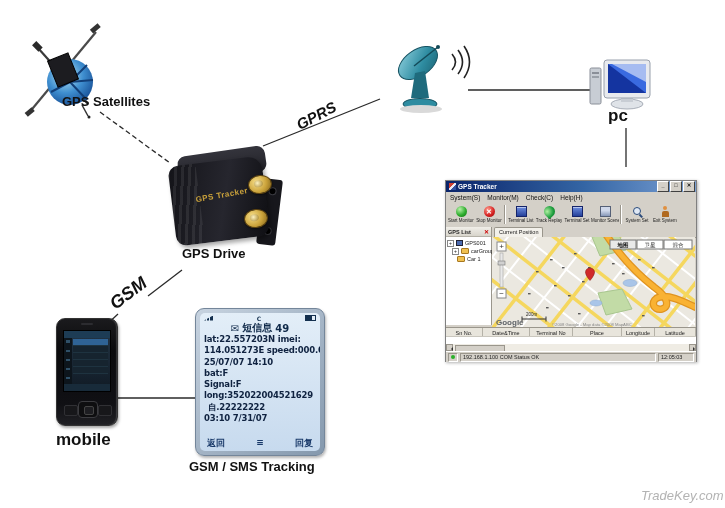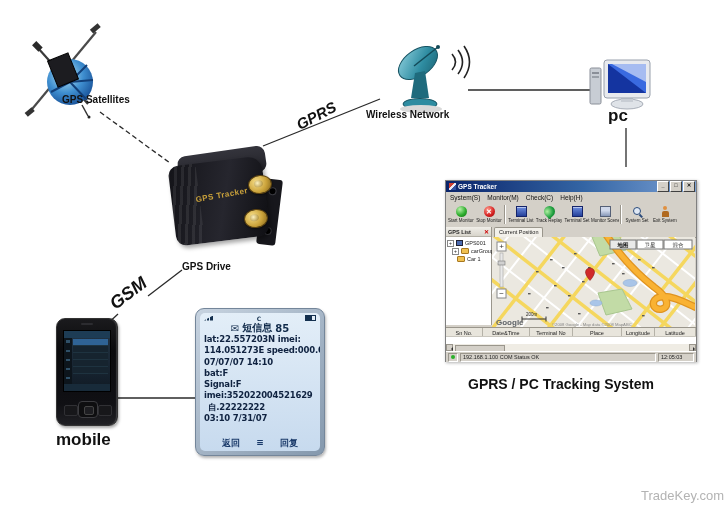--- a/index.html
+++ b/index.html
@@ -1,22 +1,22 @@
 <!DOCTYPE html>
 <html><head>
 <meta charset="utf-8">
 <style>
   html,body{margin:0;padding:0;background:#fff;}
   .canvas{position:relative;width:725px;height:508px;background:#fff;overflow:hidden;
           font-family:"Liberation Sans",sans-serif;}
   .abs{position:absolute;}
-  .lbl{position:absolute;font-weight:bold;color:#111;font-size:10px;white-space:nowrap;}
+  .lbl{position:absolute;font-weight:bold;color:#111;font-size:13px;white-space:nowrap;}
   .lbl.big{font-size:17px;}
   .linklbl{position:absolute;font-weight:bold;font-style:italic;color:#111;white-space:nowrap;}
-  .watermark{position:absolute;left:641px;top:488px;color:#b3b3b3;font-size:13px;}
+  .watermark{position:absolute;left:641px;top:488px;color:#b3b3b3;font-size:13px;font-style:italic;}
 
   
   .tracker{position:absolute;left:168px;top:143px;width:120px;height:120px;}
   .trk-top{position:absolute;left:10px;top:8px;width:88px;height:26px;background:linear-gradient(180deg,#34343c,#222228);border-radius:8px;transform:rotate(-8deg);}
   .trk-bracket{position:absolute;left:92px;top:36px;width:19px;height:66px;background:#17171c;border-radius:3px;transform:rotate(7deg);}
   .trk-hole{position:absolute;left:6px;width:6px;height:6px;border-radius:50%;background:#000;border:1px solid #3a3a40;}
   .trk-body{position:absolute;left:4px;top:18px;width:94px;height:80px;transform:rotate(-7deg);
             background:linear-gradient(105deg,#131318 0%,#26262e 55%,#0e0e12 100%);
             border-radius:10px 14px 12px 10px;box-shadow:2px 3px 4px rgba(0,0,0,.35);}
   .trk-ribs{position:absolute;left:0;top:0;bottom:0;width:30%;border-radius:10px 0 0 10px;
@@ -50,21 +50,21 @@
   
   .sms{position:absolute;left:195px;top:308px;width:128px;height:146px;border-radius:9px;
        background:linear-gradient(135deg,#c7d3e0,#8498ad);border:1px solid #74869a;box-shadow:1px 2px 3px rgba(0,0,0,.3);}
   .sms-inner{position:absolute;left:4px;top:4px;right:4px;bottom:4px;border-radius:5px;
        background:linear-gradient(180deg,#e3eef8,#c7daee);color:#0f2240;font-family:"DejaVu Sans",sans-serif;font-weight:bold;overflow:hidden;}
   .sms-status{display:flex;justify-content:space-between;align-items:center;padding:1px 4px 0 4px;font-size:6px;height:8px;color:#14304f;}
   .sms-bars{width:9px;height:5px;background:linear-gradient(90deg,#14304f 0 2px,transparent 2px 3px,#14304f 3px 5px,transparent 5px 6px,#14304f 6px 9px);clip-path:polygon(0 100%,100% 0,100% 100%);}
   .sms-batt{width:9px;height:4px;border:1px solid #14304f;background:linear-gradient(90deg,#14304f 70%,transparent 70%);}
   .sms-title{display:flex;justify-content:center;gap:3px;font-size:10px;height:12px;align-items:center;color:#102a4a;}
   .sms-line{font-size:8.5px;line-height:11.3px;padding-left:4px;letter-spacing:-.2px;white-space:nowrap;}
-  .sms-soft{position:absolute;left:0;right:0;bottom:1px;display:flex;justify-content:space-between;padding:0 22px;font-size:9px;color:#1a3a6a;}
+  .sms-soft{position:absolute;left:0;right:0;bottom:1px;display:flex;justify-content:space-between;padding:0 7px;font-size:9px;color:#1a3a6a;}
 
   
   .app{position:absolute;left:445px;top:180px;width:250px;height:180px;background:#d4d0c8;
        border:1px solid #808080;box-shadow:1px 1px 3px rgba(0,0,0,.3);font-family:"Liberation Sans",sans-serif;}
   .titlebar{position:absolute;left:0;top:0;right:0;height:11px;display:flex;align-items:center;padding:0 1px;
        background:linear-gradient(90deg,#0a246a,#3465a4 55%,#7aa0d4);}
   .title-ic{width:7px;height:7px;margin:0 2px;background:linear-gradient(135deg,#d04030 40%,#e8e8f4 40% 60%,#3050a0 60%);}
   .title-tx{flex:1;color:#fff;font-size:6.5px;font-weight:bold;white-space:nowrap;overflow:hidden;}
   .wbtn{width:10px;height:9px;margin-left:1px;background:#d4d0c8;border:1px solid;border-color:#fff #404040 #404040 #fff;
        font-size:5.5px;line-height:7px;text-align:center;font-weight:bold;color:#111;}
@@ -160,21 +160,20 @@
     <path d="M64,14 Q71,22 64,30" fill="none" stroke="#222" stroke-width="1.6"></path>
     <path d="M70,10 Q79,22 70,34" fill="none" stroke="#222" stroke-width="1.6"></path>
     <path d="M76,6 Q87,22 76,38" fill="none" stroke="#222" stroke-width="1.6"></path>
     <ellipse cx="30" cy="23" rx="22" ry="13" transform="rotate(-35 30 23)" fill="url(#dishg)" stroke="#175362" stroke-width="1"></ellipse>
     <line x1="26" y1="26" x2="50" y2="7" stroke="#134a58" stroke-width="1.5"></line>
     <circle cx="50" cy="7" r="2" fill="#134a58"></circle>
     <path d="M27,33 L37,31 L41,58 L23,58 Z" fill="#1f6b7d"></path>
     <ellipse cx="32" cy="64" rx="17" ry="5.5" fill="#2e8ca1" stroke="#175362" stroke-width="1"></ellipse>
     <ellipse cx="33" cy="69" rx="21" ry="4" fill="#d9d9d9"></ellipse>
   </svg>
-  <div class="lbl" style="left:366px;top:109px;">Wireless Network</div>
 
   <svg class="abs" style="left:588px;top:58px;" width="70" height="54" viewBox="0 0 70 54">
     <rect x="2" y="10" width="11" height="36" rx="1.5" fill="#c8cdd4" stroke="#8a8f98"></rect>
     <rect x="4" y="14" width="7" height="2" fill="#8a8f98"></rect>
       <rect x="4" y="18" width="7" height="2" fill="#9aa0a8"></rect>
     <ellipse cx="39" cy="46" rx="16" ry="5" fill="#dfe3e8" stroke="#a8aeb8"></ellipse>
     <rect x="33" y="38" width="12" height="6" fill="#c8cdd4"></rect>
     <rect x="16" y="2" width="46" height="38" rx="3" fill="#e8eaee" stroke="#98a0ac"></rect>
     <rect x="20" y="6" width="38" height="29" fill="#1434a0"></rect>
     <path d="M20,6 h38 v29 z" fill="#3a6ae0"></path>
@@ -188,21 +187,21 @@
       <div class="trk-hole" style="top:8px;"></div>
       <div class="trk-hole" style="top:48px;"></div>
     </div>
     <div class="trk-body">
       <div class="trk-ribs"></div>
       <span class="trk-text">GPS Tracker</span>
     </div>
     <div class="trk-conn c1"></div>
     <div class="trk-conn c2"></div>
   </div>
-  <div class="lbl" style="left:182px;top:261px;">GPS Drive</div>
+  <div class="lbl" style="left:182px;top:246px;">GPS Drive</div>
 
   <div class="linklbl" style="left:295px;top:107px;font-size:15px;transform:rotate(-28deg);">GPRS</div>
   <div class="linklbl" style="left:108px;top:283px;font-size:18px;transform:rotate(-37deg);">GSM</div>
 
   <div class="phone">
     <div class="ph-ear"></div>
     <div class="ph-screen">
       <div class="ph-top"></div>
       <div class="ph-side"></div>
       <div class="ph-rows">
@@ -223,37 +222,38 @@
   <div class="sms">
     <div class="sms-inner">
       <div class="sms-status">
         <span class="sms-bars"></span>
         <span>C</span>
         <span class="sms-batt"></span>
       </div>
       <div class="sms-title">
         <span>✉</span>
         <span>短信息</span>
-        <span>85</span>
+        <span>49</span>
       </div>
       <div class="sms-line">lat:22.557203N imei:</div>
       <div class="sms-line">114.051273E speed:000.0</div>
-      <div class="sms-line">07/07/07 14:10</div>
+      <div class="sms-line">25/07/07 14:10</div>
       <div class="sms-line">bat:F</div>
       <div class="sms-line">Signal:F</div>
-      <div class="sms-line">imei:352022004521629</div>
+      <div class="sms-line">long:352022004521629</div>
       <div class="sms-line" style="padding-left:8px;">自.22222222</div>
       <div class="sms-line">03:10 7/31/07</div>
       <div class="sms-soft">
         <span>返回</span>
         <span>≡</span>
         <span>回复</span>
       </div>
     </div>
   </div>
+  <div class="lbl" style="left:189px;top:459px;">GSM / SMS Tracking</div>
 
   <div class="app">
     <div class="titlebar">
       <span class="title-ic"></span>
       <span class="title-tx">GPS Tracker</span>
       <span class="wbtn">_</span>
       <span class="wbtn">□</span>
       <span class="wbtn">✕</span>
     </div>
     <div class="menubar">
@@ -417,16 +417,15 @@
       <span class="sarrow r"></span>
     </div>
     <div class="statusbar">
       <span class="sseg">
           <span class="sdot"></span>
         </span>
       <span class="sseg" style="flex:1;">192.168.1.100 COM Status OK</span>
       <span class="sseg" style="width:30px;">12:05:03</span>
     </div>
   </div>
-  <div class="lbl" style="left:468px;top:376px;font-size:14px;">GPRS / PC Tracking System</div>
 
   <div class="watermark">TradeKey.com</div>
 </div>
 
 </body></html>

